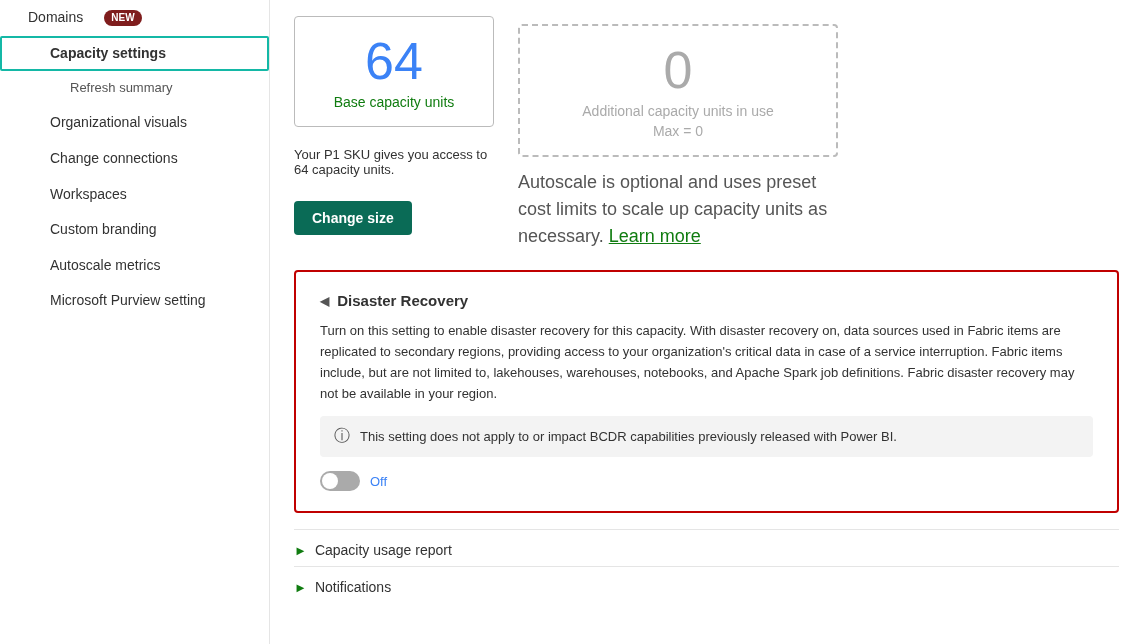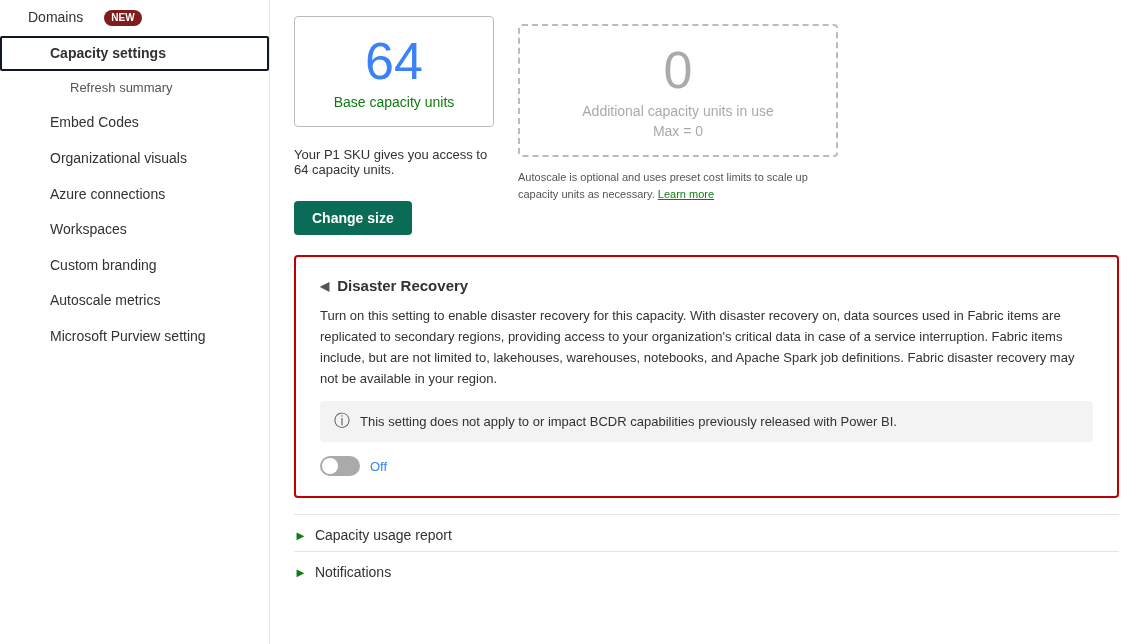--- a/index.html
+++ b/index.html
@@ -19,21 +19,21 @@
       align-items: center;
       padding: 8px 16px 8px 50px;
       cursor: pointer;
       color: #323232;
       font-size: 14px;
       line-height: 1.4;
     }
     .sidebar-item.active {
       background: #fff;
       font-weight: 600;
-      border: 2px solid #0f172a;
+      border: 2px solid #14b8a6;
       border-radius: 2px;
       padding: 6px 14px 6px 48px;
     }
     .sidebar-item.sub {
       padding-left: 70px;
       font-size: 13px;
       color: #555;
     }
     .sidebar-item.domains {
       padding-left: 28px;
@@ -92,21 +92,21 @@
     .capacity-label.gray {
       color: #aaa;
     }
     .capacity-desc {
       font-size: 13px;
       color: #323232;
       margin-top: 8px;
       max-width: 200px;
     }
     .capacity-right-desc {
-      font-size: 11px;
+      font-size: 18px;
       color: #555;
       max-width: 320px;
       line-height: 1.5;
     }
 
     .btn-primary {
       background: #0a6b56;
       color: #fff;
       border: none;
       border-radius: 4px;
@@ -228,30 +228,27 @@
   </div>
 
   <div class="sidebar-item active">
     <span>Capacity settings</span>
   </div>
 
   <div class="sidebar-item sub">
     <span>Refresh summary</span>
   </div>
 
-  <div class="sidebar-item">
-    <span>Embed Codes</span>
-  </div>
 
   <div class="sidebar-item">
     <span>Organizational visuals</span>
   </div>
 
   <div class="sidebar-item">
-    <span>Azure connections</span>
+    <span>Change connections</span>
   </div>
 
   <div class="sidebar-item">
     <span>Workspaces</span>
   </div>
 
   <div class="sidebar-item">
     <span>Custom branding</span>
   </div>
 

